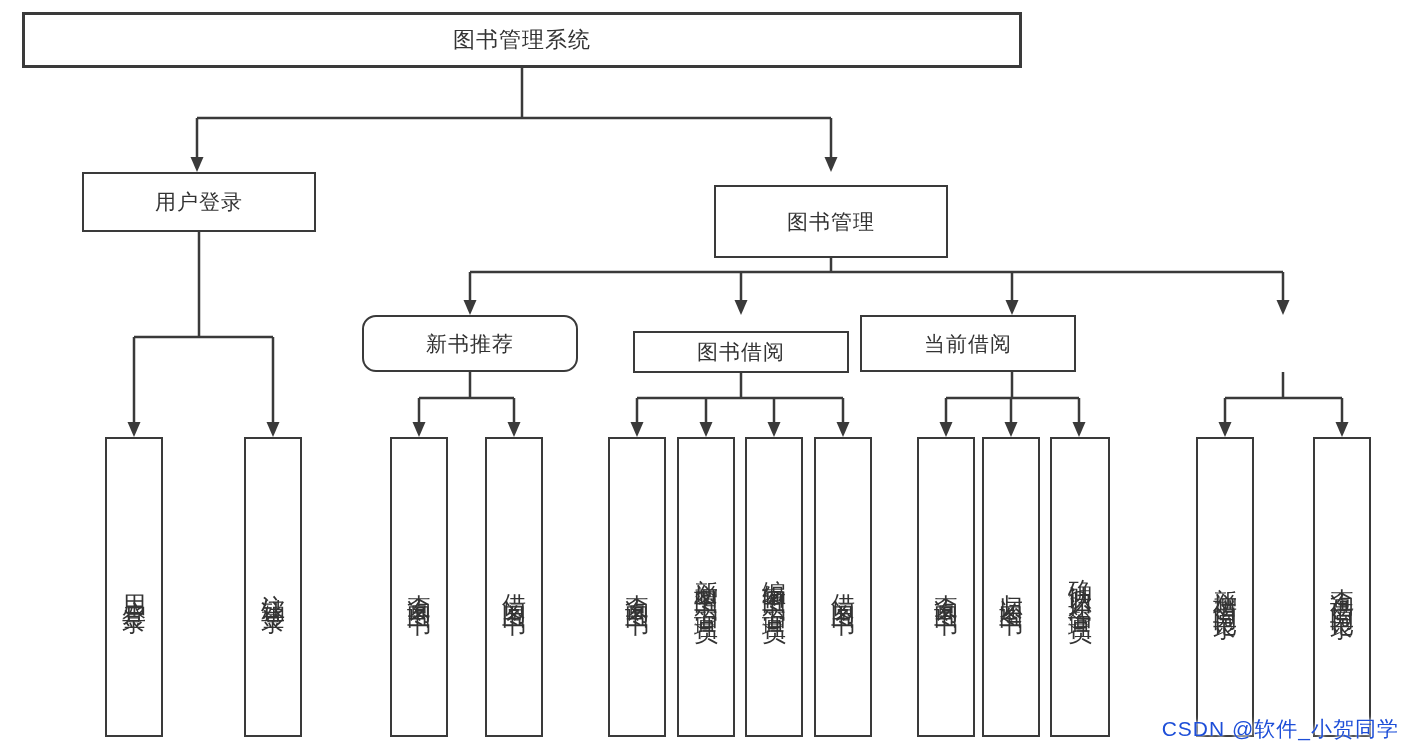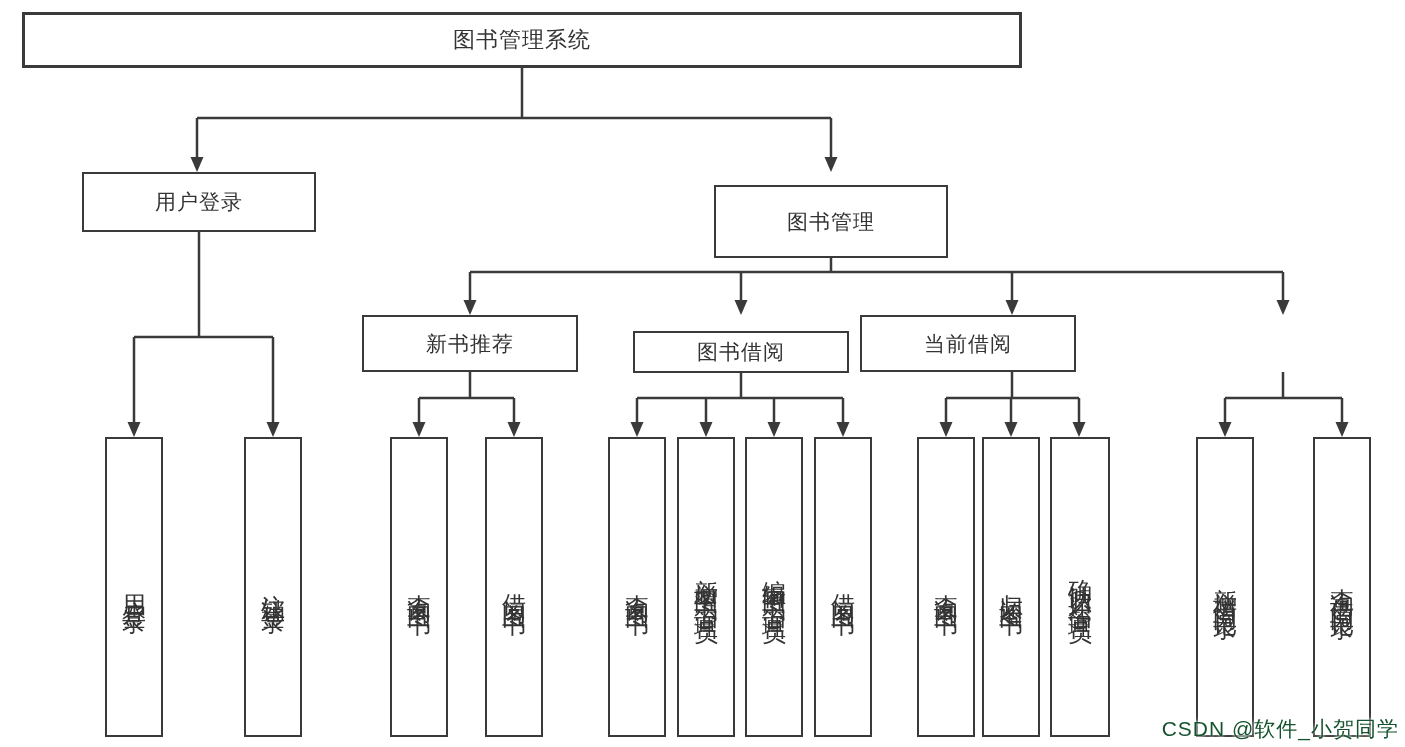--- a/index.html
+++ b/index.html
@@ -30,21 +30,21 @@
     font-size:24px;
     letter-spacing:6px;
     line-height:1;
     color:#333333;
   }
   .watermark{
     position:absolute;
     right:6px;
     bottom:4px;
     font-size:21px;
-    color:#14532d;
+    color:#1d4ed8;
     text-shadow:0 0 3px #ffffff,0 0 6px #ffffff;
     white-space:nowrap;
     letter-spacing:1px;
   }
 </style>
 </head>
 <body>
 
 <div class="stage">
 
@@ -92,21 +92,21 @@
     <span>图书管理系统</span>
   </div>
 
   <div class="box hbox" style="left:82px;top:172px;width:234px;height:60px;">
     <span>用户登录</span>
   </div>
   <div class="box hbox" style="left:714px;top:185px;width:234px;height:73px;">
     <span>图书管理</span>
   </div>
 
-  <div class="box hbox" style="left:362px;top:315px;width:216px;height:57px;">
+  <div class="box hbox" style="left:362px;top:315px;width:216px;height:57px;border-radius:14px;">
     <span>新书推荐</span>
   </div>
   <div class="box hbox" style="left:633px;top:331px;width:216px;height:42px;">
     <span>图书借阅</span>
   </div>
   <div class="box hbox" style="left:860px;top:315px;width:216px;height:57px;">
     <span>当前借阅</span>
   </div>
 
   <div class="box vbox" style="left:105px;top:437px;width:58px;height:300px;">

